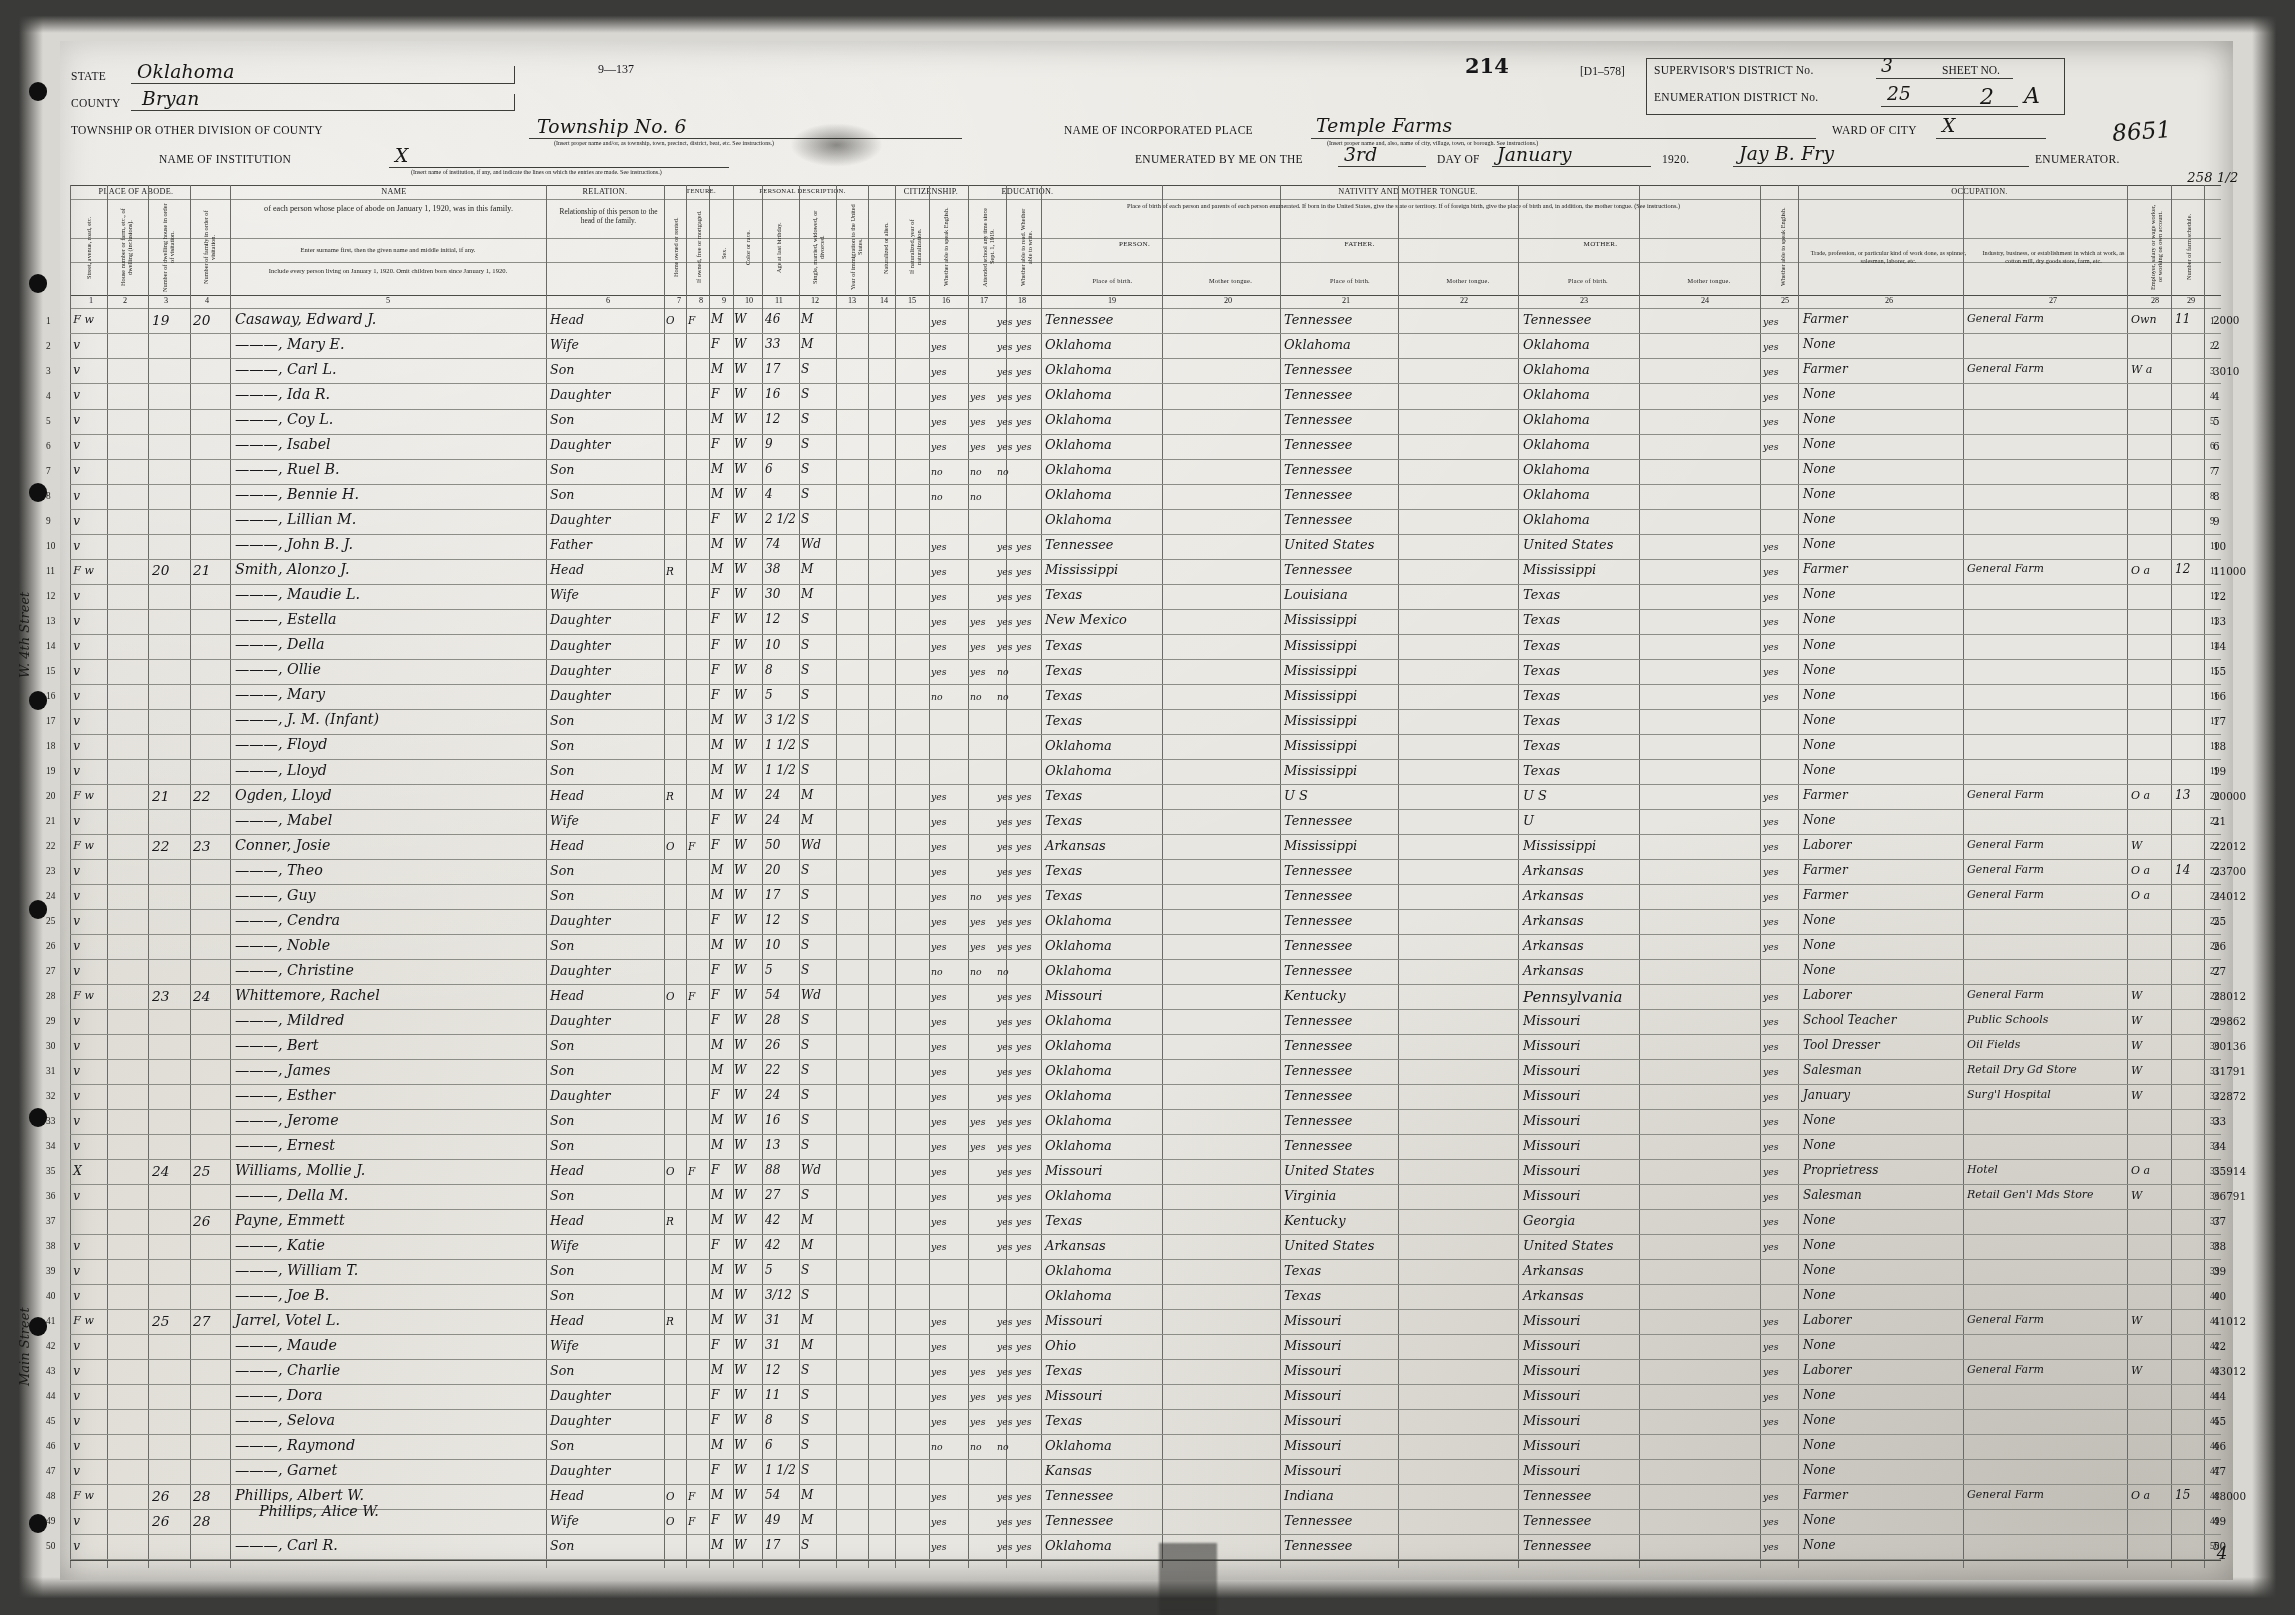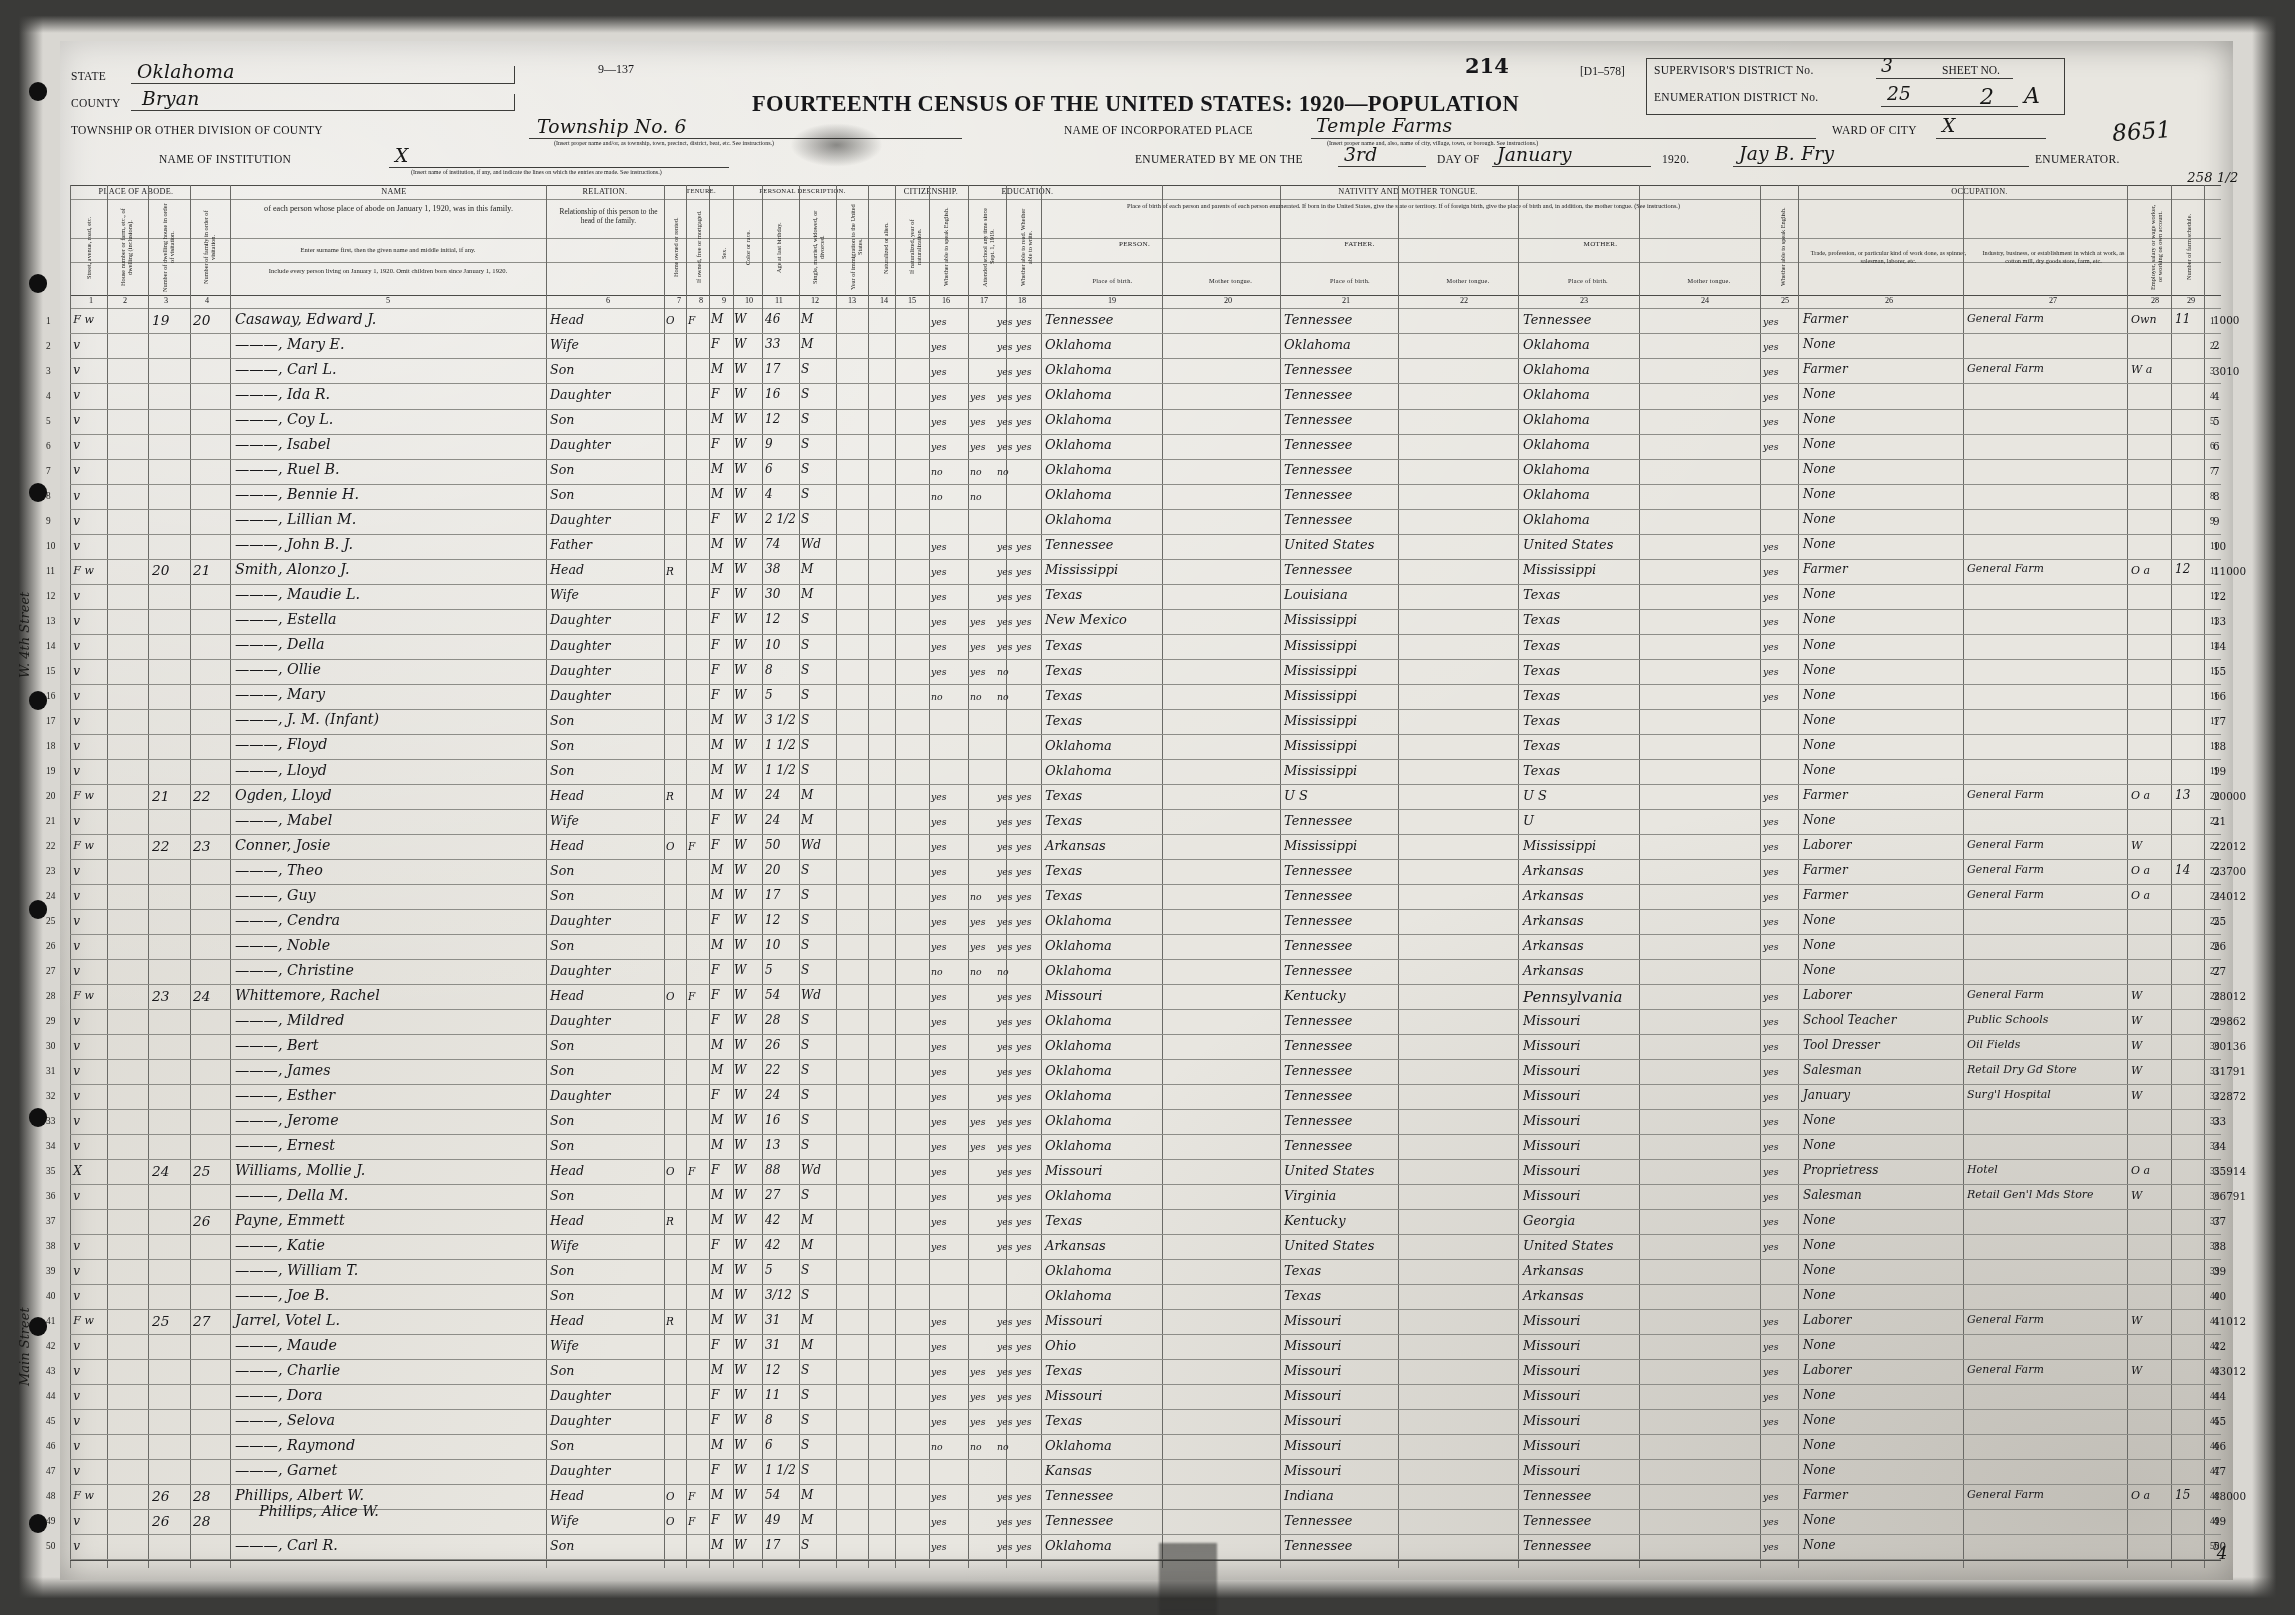--- a/index.html
+++ b/index.html
@@ -120,21 +120,20 @@
   <div class="punch" style="top:1514px"></div>
 
   <div id="sheet">
 
     <div id="hdr">
 
       <div id="formno" class="print">9—137</div>
       <div id="pagenum" class="print">214</div>
       <div id="d1578" class="print">[D1–578]</div>
 
-      <div id="t2" class="print title-main">FOURTEENTH CENSUS OF THE UNITED STATES: 1920—POPULATION</div>
 
       <div class="lbl print" style="left:11px;top:28.5px;text-align:center;">STATE</div>
       <div class="hand hwval" style="position:absolute;left:77px;top:20px;">Oklahoma</div>
       <div class="hline" style="left:71px;top:42px;width:384px;"></div>
       <div class="hv" style="left:454px;top:25px;height:16.5px;"></div>
 
       <div class="lbl print" style="left:11px;top:56px;">COUNTY</div>
       <div class="hand hwval" style="position:absolute;left:82px;top:47px;">Bryan</div>
       <div class="hline" style="left:71px;top:69px;width:384px;"></div>
       <div class="hv" style="left:454px;top:53px;height:16.5px;"></div>
@@ -325,21 +324,21 @@
             <div class="cell xs" style="left: 927px; top: 131px; font-size: 9.3px;">yes</div>
             <div class="cell xs" style="left: 946px; top: 131px; font-size: 9.3px;">yes</div>
             <div class="cell" style="left: 975px; top: 127px; font-size: 13px;">Tennessee</div>
             <div class="cell" style="left: 1214px; top: 127px; font-size: 13px;">Tennessee</div>
             <div class="cell" style="left: 1453px; top: 127px; font-size: 13px;">Tennessee</div>
             <div class="cell xs" style="left: 1693px; top: 131px; font-size: 9.3px;">yes</div>
             <div class="cell" style="left: 1733px; top: 127px; font-size: 12px;">Farmer</div>
             <div class="cell" style="left: 1897px; top: 127px; font-size: 11px;">General Farm</div>
             <div class="cell" style="left: 2061px; top: 128px; font-size: 11px;">Own</div>
             <div class="cell" style="left: 2105px; top: 127px; font-size: 12px;">11</div>
-            <div class="cell" style="left: 2143px; top: 129px; font-size: 10.4px; font-style: normal;">1000</div>
+            <div class="cell" style="left: 2143px; top: 129px; font-size: 10.4px; font-style: normal;">2000</div>
           </div>
           <div class="rowline" style="top: 173px;"></div>
           <div>
             <div class="rn" style="left: -24px; top: 156px; font-size: 9.3px;">2</div>
             <div class="rn" style="left: 2140px; top: 156px; font-size: 9.3px;">2</div>
             <div class="cell sm" style="left: 3.3px; top: 153px; font-size: 12px;">v</div>
             <div class="cell" style="left: 165px; top: 151px; font-size: 14.3px;">———, Mary E.</div>
             <div class="cell" style="left: 480px; top: 152px; font-size: 12.6px;">Wife</div>
             <div class="cell" style="left: 641px; top: 152px; font-size: 12px;">F</div>
             <div class="cell" style="left: 664px; top: 152px; font-size: 12px;">W</div>

